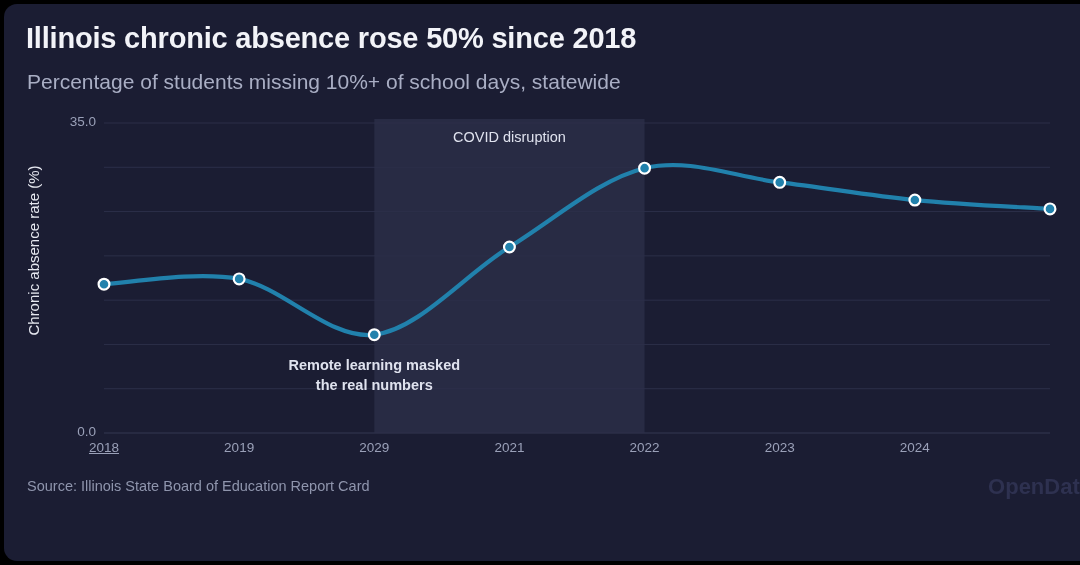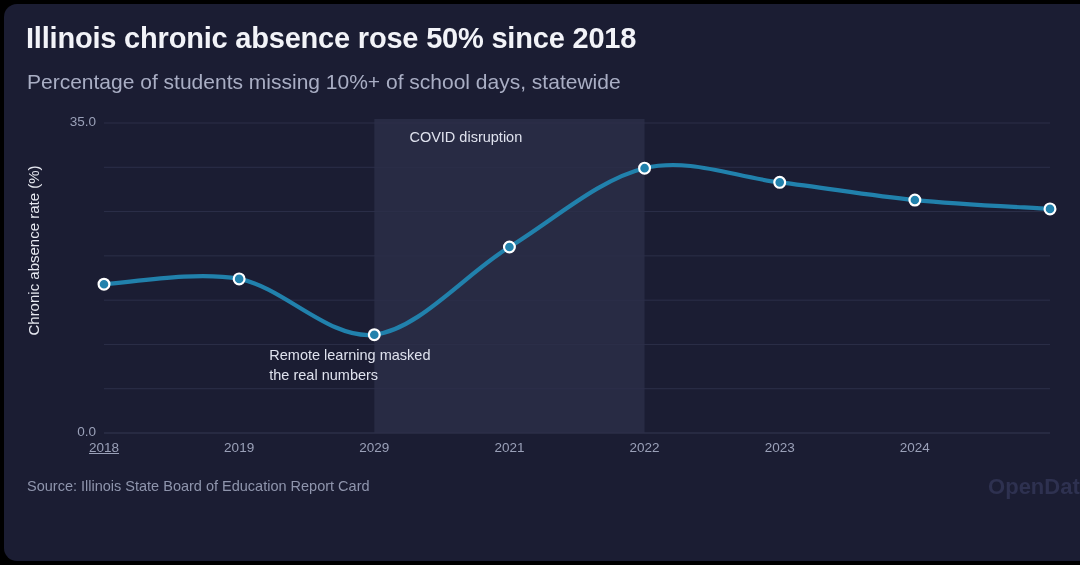--- a/index.html
+++ b/index.html
@@ -80,20 +80,21 @@
     font-size: 15px;
     color: #e6e8f0;
     transform: rotate(-90deg);
     white-space: nowrap;
   }
 
   .annotation-text {
     position: absolute;
     font-size: 14.5px;
     color: #dfe2ee;
+    text-align: center;
     white-space: nowrap;
     line-height: 20px;
   }
 
   #source-note {
     position: absolute;
     left: 23px;
     top: 474px;
     font-size: 14.5px;
     color: #8f95ad;
@@ -158,21 +159,21 @@
     <div class="axis-tick-label x-tick-label" style="left: 60px; top: 436px; width: 80px; text-decoration: underline;">2018</div>
     <div class="axis-tick-label x-tick-label" style="left: 195.143px; top: 436px; width: 80px;">2019</div>
     <div class="axis-tick-label x-tick-label" style="left: 330.286px; top: 436px; width: 80px;">2029</div>
     <div class="axis-tick-label x-tick-label" style="left: 465.429px; top: 436px; width: 80px;">2021</div>
     <div class="axis-tick-label x-tick-label" style="left: 600.571px; top: 436px; width: 80px;">2022</div>
     <div class="axis-tick-label x-tick-label" style="left: 735.714px; top: 436px; width: 80px;">2023</div>
     <div class="axis-tick-label x-tick-label" style="left: 870.857px; top: 436px; width: 80px;">2024</div>
 
     <div class="annotation-text" style="left: 405.429px; top: 123.171px; width: 200px;">COVID disruption</div>
 
-    <div class="annotation-text" style="left: 265.286px; top: 341px; width: 210px;">
+    <div class="annotation-text" style="left: 265.286px; top: 351px; width: 210px; font-weight: bold;">
       <div>Remote learning masked</div>
       <div>the real numbers</div>
     </div>
 
   </div>
 
   <div id="source-note">Source: Illinois State Board of Education Report Card</div>
   <div id="watermark">OpenData</div>
 
 </div>

